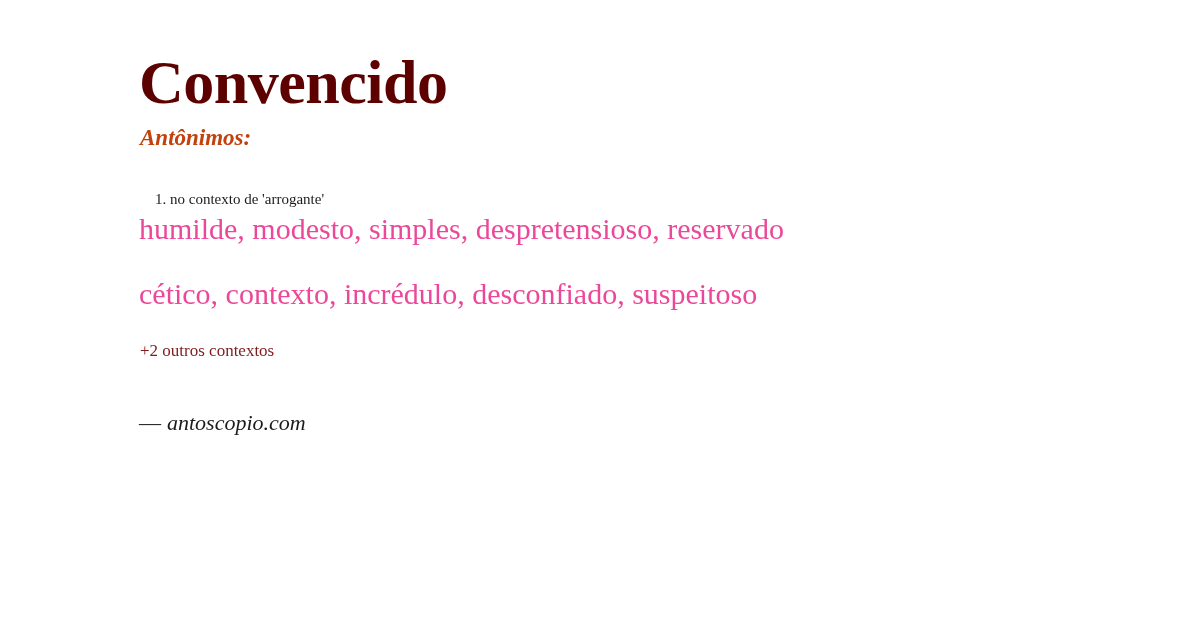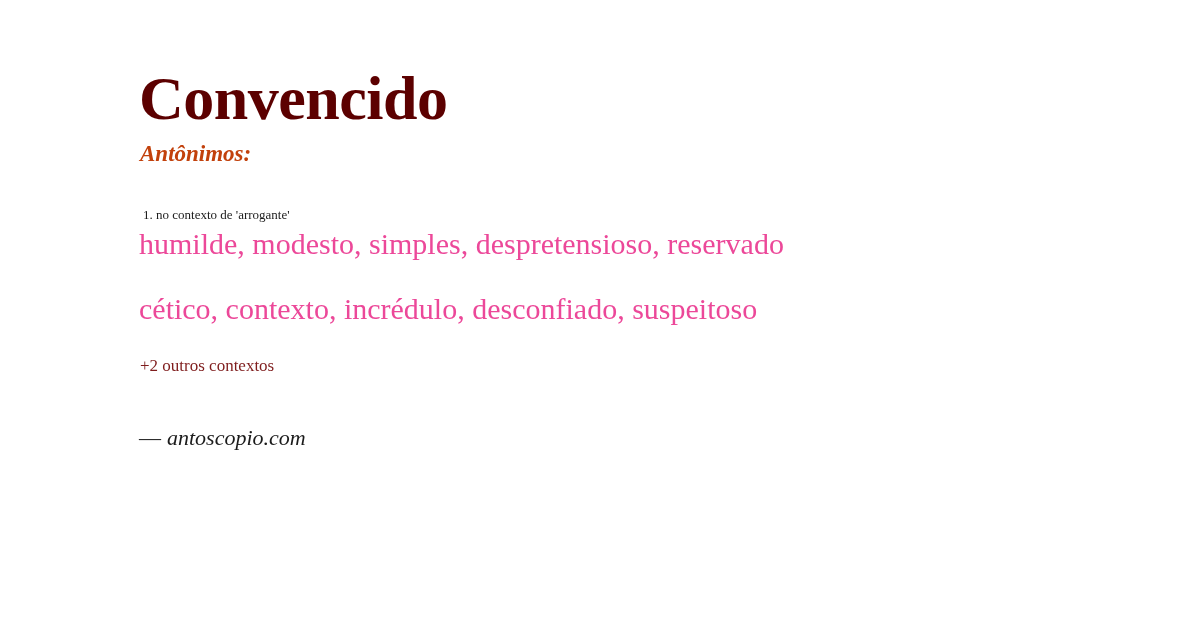--- a/index.html
+++ b/index.html
@@ -12,21 +12,21 @@
     background: #ffffff;
     font-family: "Liberation Serif", serif;
     color: #111111;
     overflow: hidden;
   }
   .page {
     position: relative;
     width: 1024px;
     height: 628px;
     box-sizing: border-box;
-    padding: 56px 100px 0 139px;
+    padding: 40px 100px 0 139px;
   }
   .title {
     font-family: "Liberation Serif", serif;
     font-weight: bold;
     font-size: 62px;
     line-height: 1.05;
     color: #5c0000;
     letter-spacing: -0.5px;
     margin: 0;
     padding-top: 10px;
@@ -40,23 +40,23 @@
     margin: 10px 0 0 1px;
   }
   .senses {
     margin-top: 40px;
   }
   .sense {
     margin-bottom: 27px;
   }
   .sense-context {
     font-family: "Liberation Serif", serif;
-    font-size: 13px;
+    font-size: 15px;
     color: #1b1b1b;
-    margin: 0 0 2px 4px;
+    margin: 0 0 2px 16px;
   }
   .sense-words {
     font-family: "Liberation Serif", serif;
     font-size: 30px;
     color: #ec4899;
     margin: 0;
     line-height: 1.25;
   }
   .more-contexts {
     font-family: "Liberation Serif", serif;

